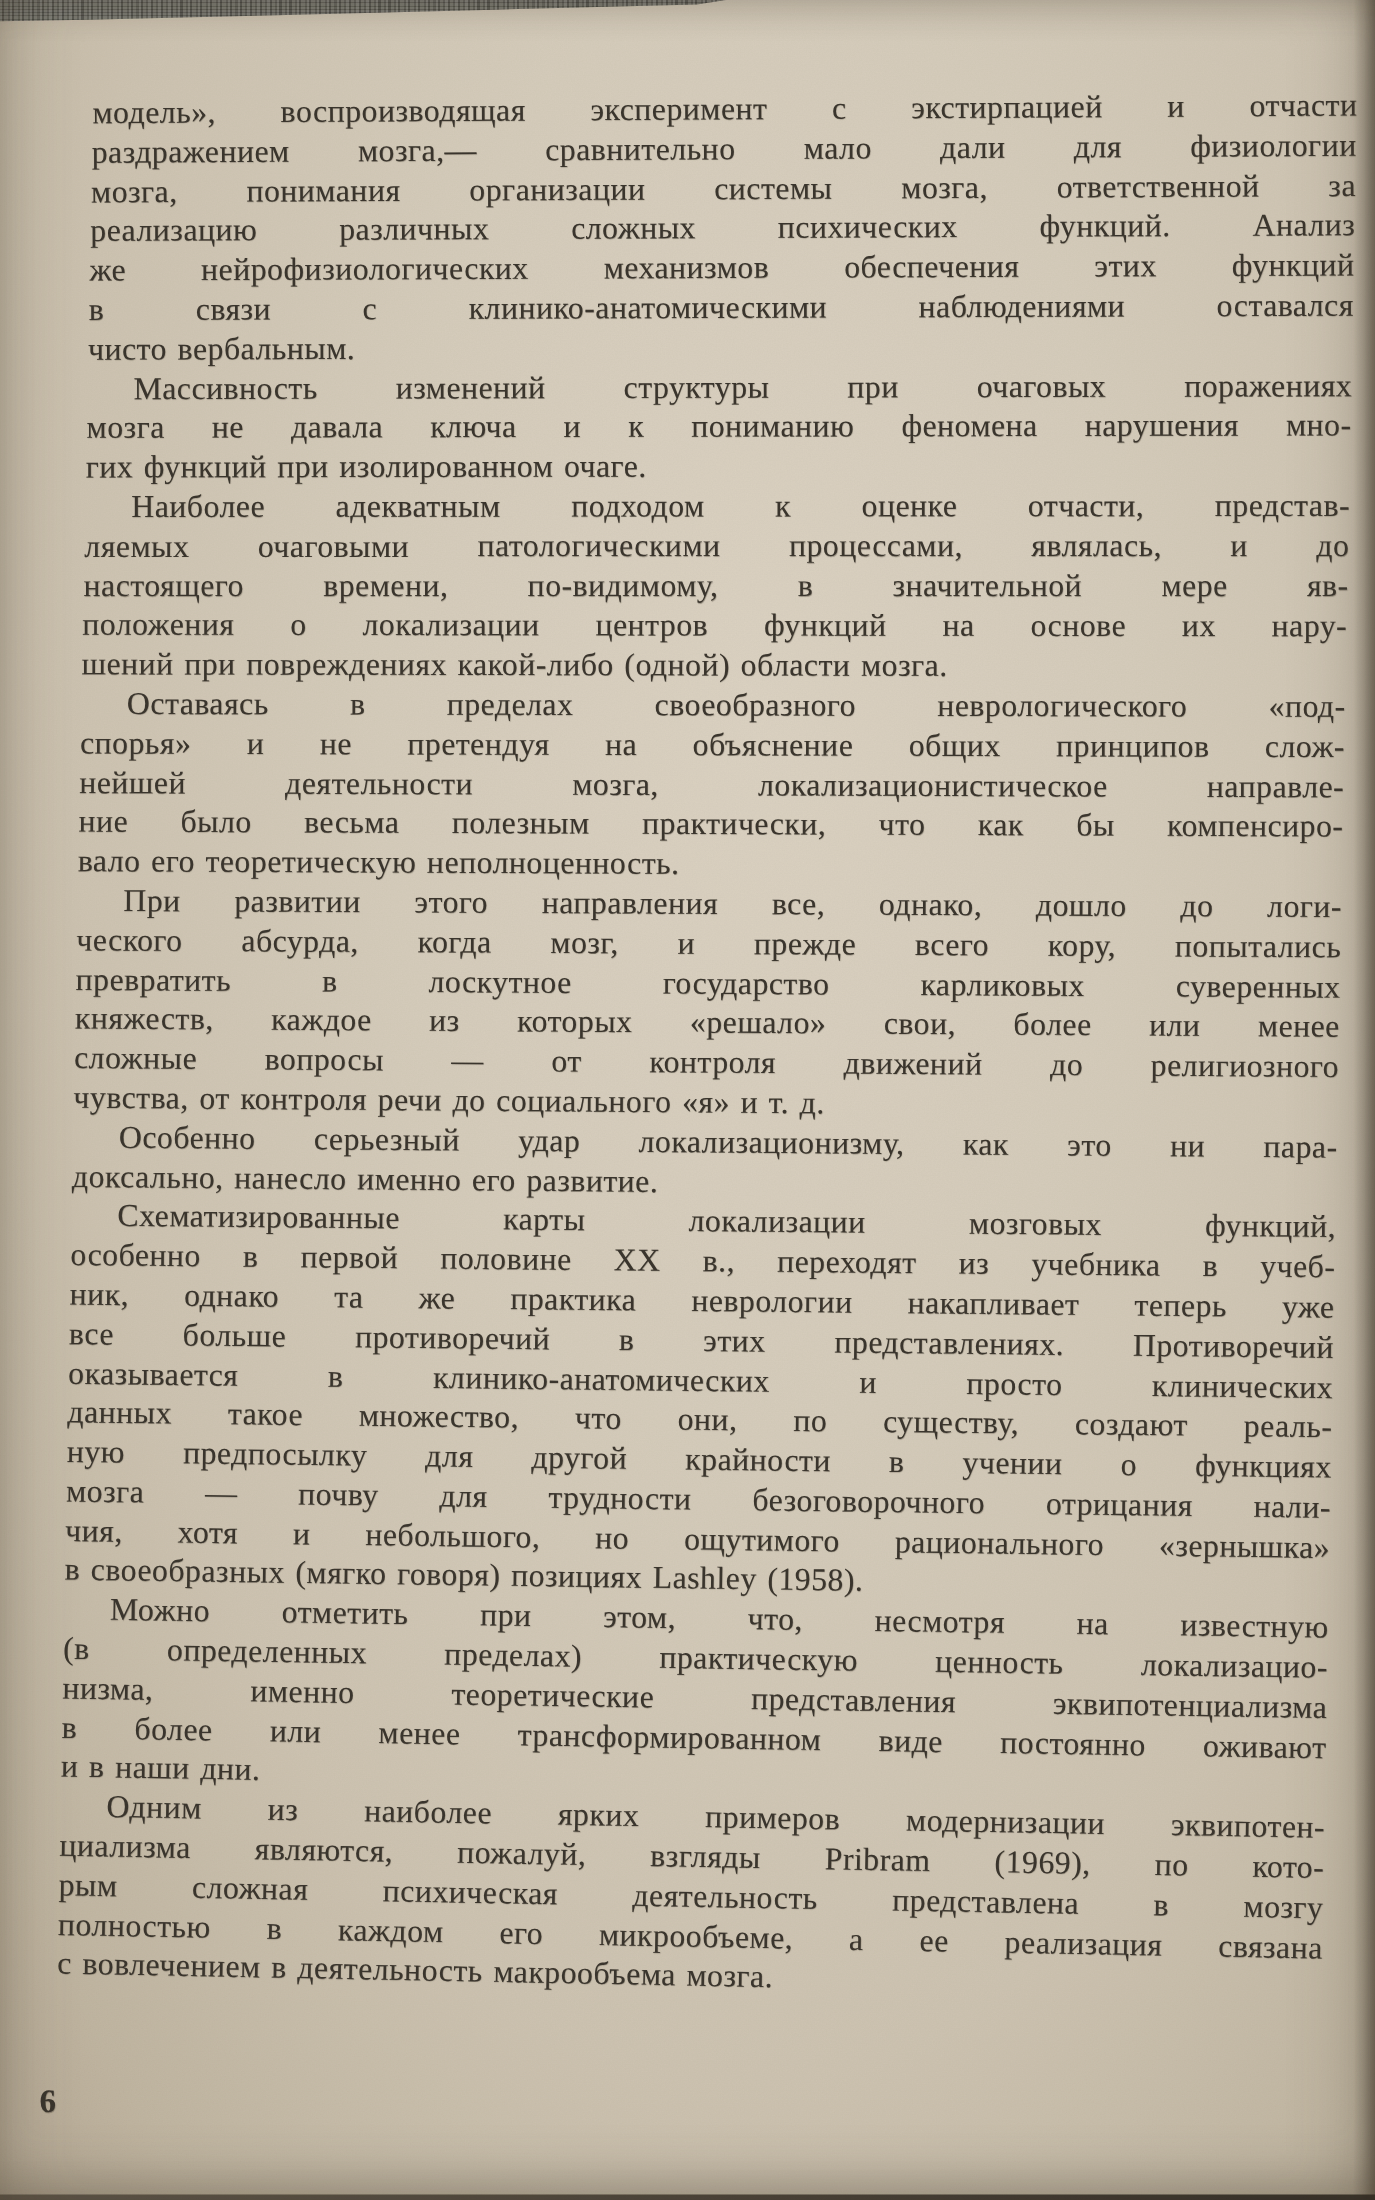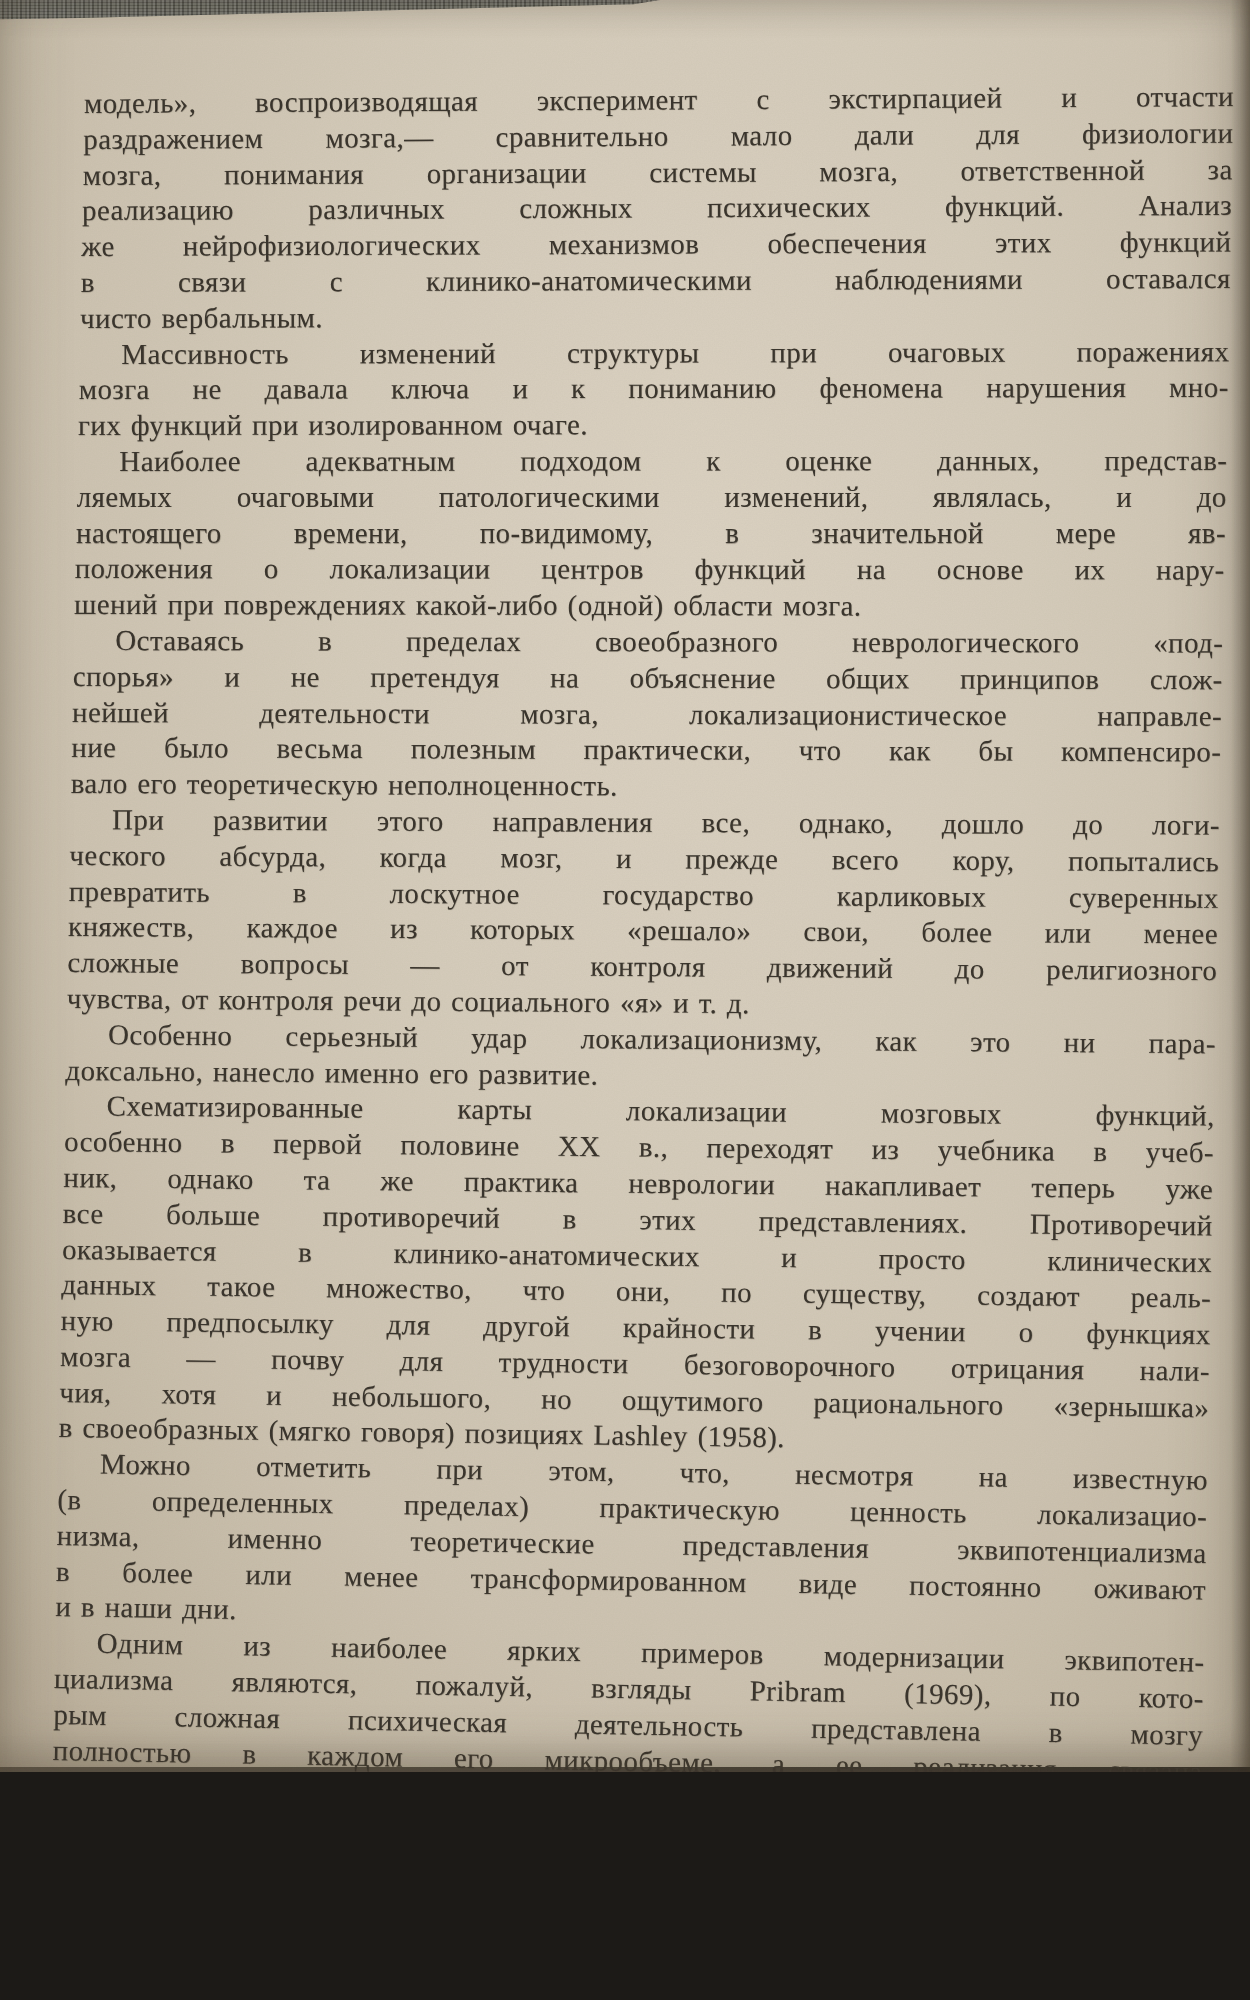--- a/index.html
+++ b/index.html
@@ -4,21 +4,21 @@
 <style>
   html, body { margin: 0; padding: 0; }
   body {
     width: 1250px; height: 2000px;
     background: #1c1a17;
     font-family: "Liberation Serif", "DejaVu Serif", serif;
     overflow: hidden;
   }
   .photo {
     position: relative;
-    width: 1250px; height: 1772px;
+    width: 1250px; height: 2000px;
     overflow: hidden;
     background:
       radial-gradient(ellipse at 55% 32%,
         #dbd2c2 0%, #d5ccbb 35%, #cdc3b1 65%, #c0b5a1 88%, #b4a894 100%);
   }
   
   .vignette {
     position: absolute; inset: 0; pointer-events: none;
     box-shadow:
       inset 0 -36px 50px -24px rgba(75, 65, 50, 0.40),
@@ -96,22 +96,22 @@
       <div class="line" style="transform: translateX(0px) rotate(-0.35deg);">модель», воспроизводящая эксперимент с экстирпацией и отчасти</div>
       <div class="line" style="transform: translateX(-0.7px) rotate(-0.32deg);">раздражением мозга,— сравнительно мало дали для физиологии</div>
       <div class="line" style="transform: translateX(-1.3px) rotate(-0.29deg);">мозга, понимания организации системы мозга, ответственной за</div>
       <div class="line" style="transform: translateX(-2px) rotate(-0.259deg);">реализацию различных сложных психических функций. Анализ</div>
       <div class="line" style="transform: translateX(-2.7px) rotate(-0.229deg);">же нейрофизиологических механизмов обеспечения этих функций</div>
       <div class="line" style="transform: translateX(-3.3px) rotate(-0.199deg);">в связи с клинико-анатомическими наблюдениями оставался</div>
       <div class="line last" style="transform: translateX(-4px) rotate(-0.169deg);">чисто вербальным.</div>
       <div class="line indent" style="transform: translateX(-4.7px) rotate(-0.139deg);">Массивность изменений структуры при очаговых поражениях</div>
       <div class="line" style="transform: translateX(-5.3px) rotate(-0.108deg);">мозга не давала ключа и к пониманию феномена нарушения мно-</div>
       <div class="line last" style="transform: translateX(-6px) rotate(-0.078deg);">гих функций при изолированном очаге.</div>
-      <div class="line indent" style="transform: translateX(-6.7px) rotate(-0.048deg);">Наиболее адекватным подходом к оценке данных, представ-</div>
-      <div class="line" style="transform: translateX(-7.3px) rotate(-0.018deg);">ляемых очаговыми патологическими изменений, являлась, и до</div>
+      <div class="line indent" style="transform: translateX(-6.7px) rotate(-0.048deg);">Наиболее адекватным подходом к оценке отчасти, представ-</div>
+      <div class="line" style="transform: translateX(-7.3px) rotate(-0.018deg);">ляемых очаговыми патологическими процессами, являлась, и до</div>
       <div class="line" style="transform: translateX(-8px) rotate(0.013deg);">настоящего времени, по-видимому, в значительной мере яв-</div>
       <div class="line" style="transform: translateX(-9.3px) rotate(0.073deg);">положения о локализации центров функций на основе их нару-</div>
       <div class="line last" style="transform: translateX(-10px) rotate(0.103deg);">шений при повреждениях какой-либо (одной) области мозга.</div>
       <div class="line indent" style="transform: translateX(-10.7px) rotate(0.133deg);">Оставаясь в пределах своеобразного неврологического «под-</div>
       <div class="line" style="transform: translateX(-11.3px) rotate(0.164deg);">спорья» и не претендуя на объяснение общих принципов слож-</div>
       <div class="line" style="transform: translateX(-12px) rotate(0.194deg);">нейшей деятельности мозга, локализационистическое направле-</div>
       <div class="line" style="transform: translateX(-12.7px) rotate(0.224deg);">ние было весьма полезным практически, что как бы компенсиро-</div>
       <div class="line last" style="transform: translateX(-13.3px) rotate(0.254deg);">вало его теоретическую неполноценность.</div>
       <div class="line indent" style="transform: translateX(-14px) rotate(0.284deg);">При развитии этого направления все, однако, дошло до логи-</div>
       <div class="line" style="transform: translateX(-14.7px) rotate(0.315deg);">ческого абсурда, когда мозг, и прежде всего кору, попытались</div>

